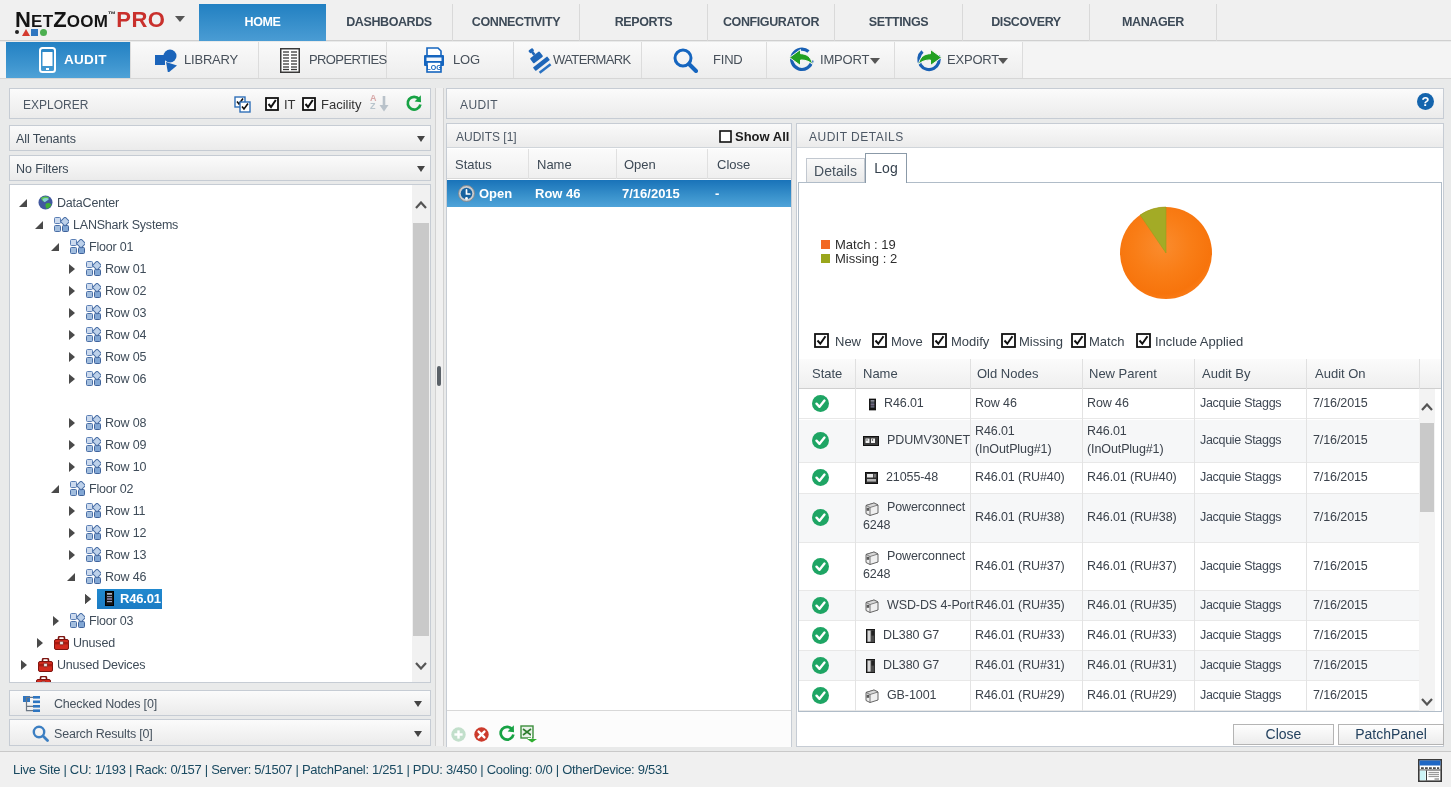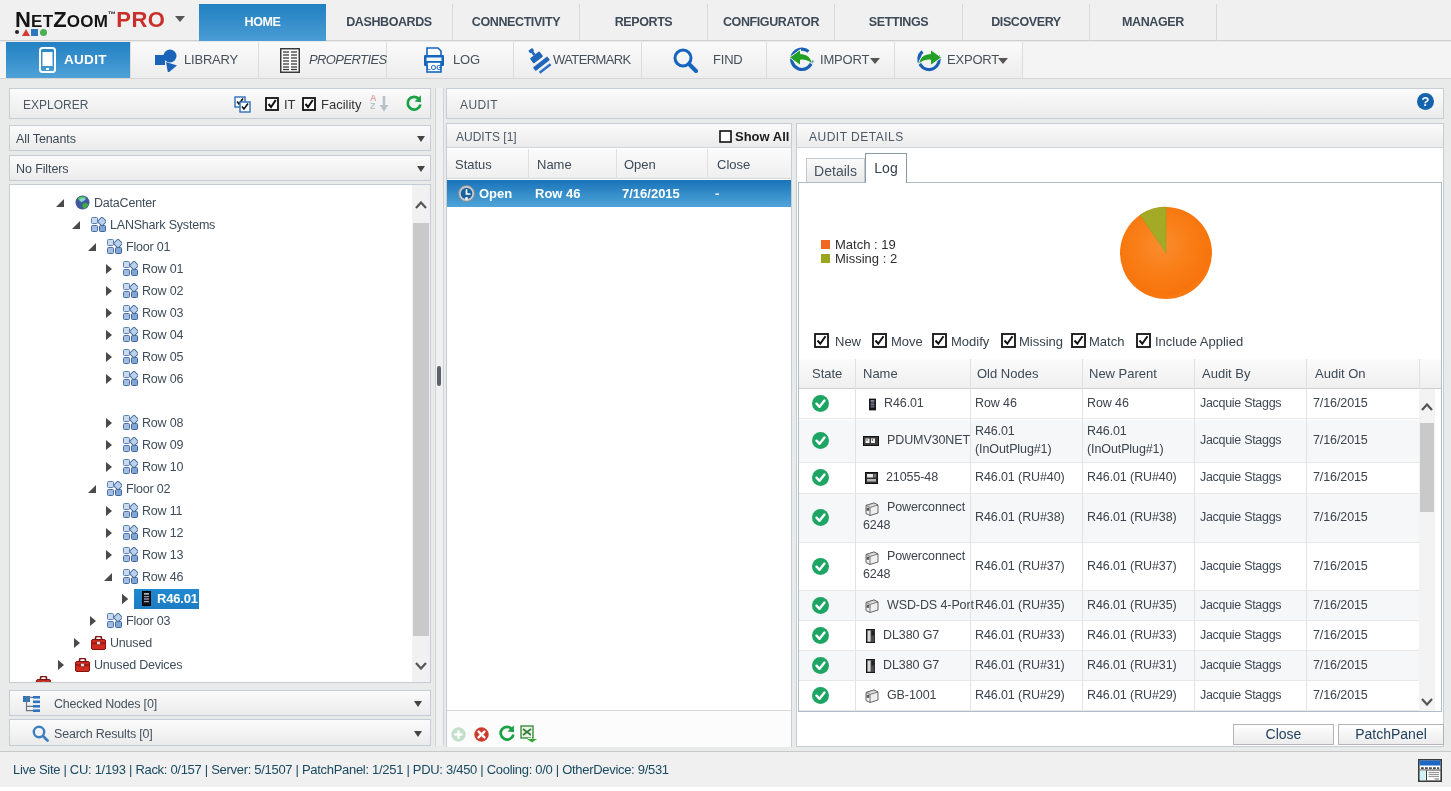--- a/index.html
+++ b/index.html
@@ -19,21 +19,21 @@
 .tbtn .lbl { position:absolute; top:0; height:36px; line-height:36px; font-size:13px; color:#47505a; white-space:nowrap; letter-spacing:-0.2px; }
 .tbtn.active { background:linear-gradient(#2381c3,#3e95cf 65%,#4fa2d7); }
 .tbtn.active .lbl { color:#fff; }
 
 
 .pbox { position:absolute; border:1px solid #c6ccd4; background:linear-gradient(#fbfbfb,#ebebeb); }
 .ptitle { font-size:12px; color:#4d5865; }
 .whitebox { position:absolute; background:#fff; border:1px solid #c6ccd4; }
 
 
-.trow { position:absolute; height:22px; line-height:22px; font-size:12.5px; letter-spacing:-0.2px; color:#3f4c59; white-space:nowrap;margin-left:37px; }
+.trow { position:absolute; height:22px; line-height:22px; font-size:12.5px; letter-spacing:-0.2px; color:#3f4c59; white-space:nowrap; }
 .arrow-c { position:absolute; width:0; height:0; border-top:5px solid transparent; border-bottom:5px solid transparent; border-left:6px solid #4a4a4a; }
 .arrow-e { position:absolute; width:0; height:0; border-left:8px solid transparent; border-bottom:8px solid #4a4a4a; }
 
 
 .sbar { position:absolute; background:#f1f1f1; }
 .sthumb { position:absolute; background:#c9c9c9; }
 
 
 .th { font-size:13px; color:#3d4955; }
 .td { font-size:12.5px; color:#3c434c; letter-spacing:-0.1px; }
@@ -78,21 +78,21 @@
 
   <div class="tbtn" style="left:131px;width:128px;">
     <svg class="abs" style="left:24px;top:7px;" width="23" height="23" viewBox="0 0 23 23">
           <rect x="0" y="6" width="10" height="10" fill="#1b64ba"></rect>
           <circle cx="15" cy="7" r="6.5" fill="#1b64ba"></circle>
           <path d="M11 13 L22 16.5 L13 24 Z" fill="#1b64ba"></path>
         </svg>
     <div class="lbl" style="left:53px;">LIBRARY</div>
   </div>
 
-  <div class="tbtn" style="left:259px;width:128px;font-style:italic;">
+  <div class="tbtn" style="left:259px;width:128px;">
     <svg class="abs" style="left:21px;top:6px;" width="20" height="25" viewBox="0 0 20 25">
           <rect x="0.75" y="0.75" width="18.5" height="23.5" fill="#fff" stroke="#3a3a3a" stroke-width="1.5"></rect>
           <g stroke="#3a3a3a" stroke-width="1.3">
             <line x1="3" y1="4" x2="9" y2="4"></line>
             <line x1="11" y1="4" x2="17" y2="4"></line>
             <line x1="3" y1="7" x2="9" y2="7"></line>
             <line x1="11" y1="7" x2="17" y2="7"></line>
             <line x1="3" y1="10" x2="9" y2="10"></line>
             <line x1="11" y1="10" x2="17" y2="10"></line>
             <line x1="3" y1="13" x2="9" y2="13"></line>

